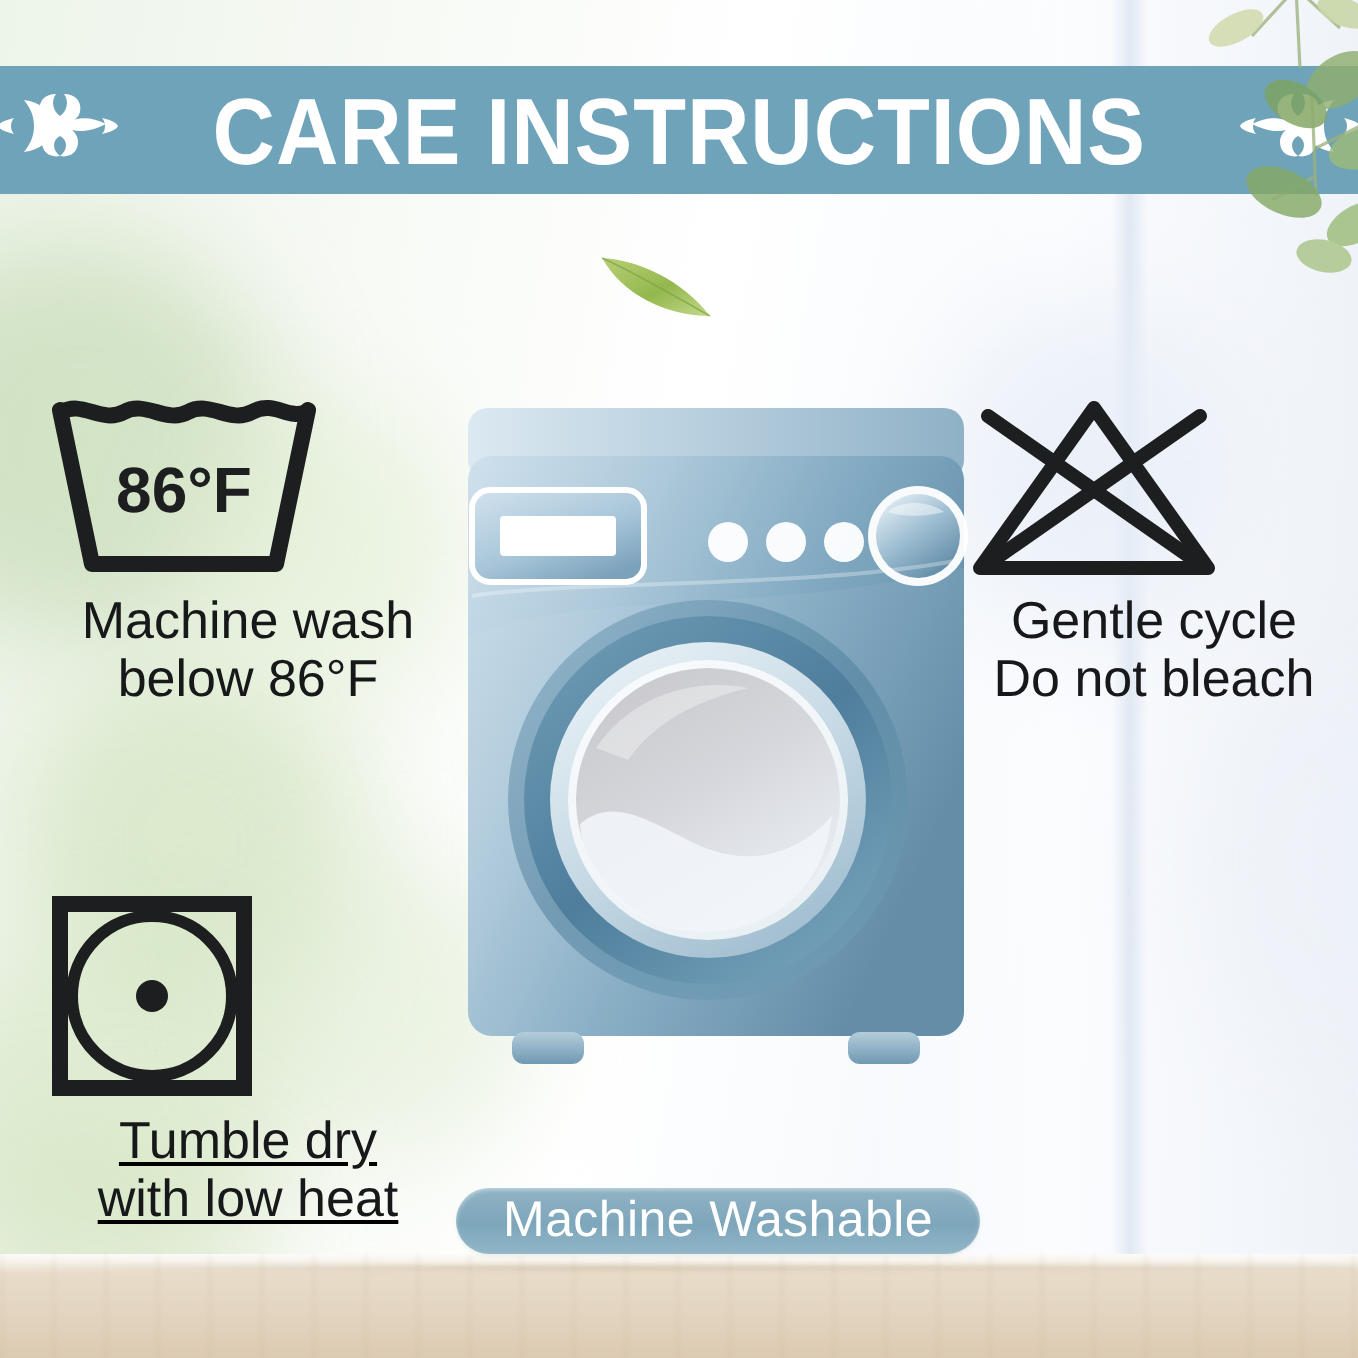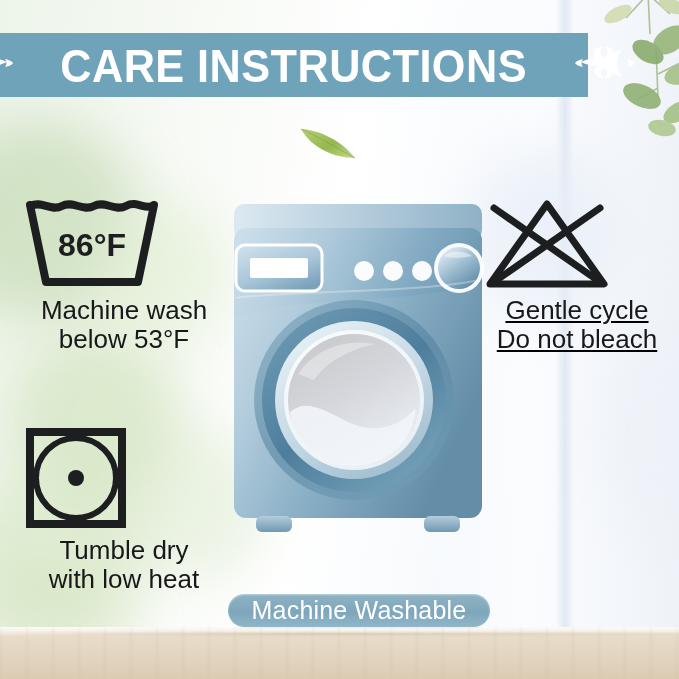--- a/index.html
+++ b/index.html
@@ -66,21 +66,21 @@
     left: 0; right: 0;
     height: 2px;
     background: linear-gradient(90deg, rgba(178,156,124,0.0), rgba(178,156,124,0.55) 45%, rgba(178,156,124,0.2));
     filter: blur(1.2px);
   }
 
   
   .banner {
     position: absolute;
     left: 0;
-    width: 588px;
+    width: 679px;
     display: flex;
     align-items: center;
     justify-content: center;
     gap: 26px;
   }
   .banner-title {
     color: #ffffff;
     font-weight: bold;
     letter-spacing: 0.5px;
     white-space: nowrap;
@@ -221,36 +221,36 @@
 
   <div class="care-item" style="left:24px; top:198px; width:200px;">
     <span class="care-symbol">
       <svg width="136" height="92" viewBox="0 0 136 92" aria-hidden="true">
         <path d="M7 8 C17 2, 27 14, 38 8 C49 2, 59 14, 70 8 C81 2, 91 14, 102 8 C113 2, 120 12, 129 8" stroke="#1d1e20" stroke-width="8" fill="none" stroke-linecap="round"></path>
         <path d="M6 7 L22 84 L114 84 L130 7" stroke="#1d1e20" stroke-width="8" fill="none" stroke-linejoin="round" stroke-linecap="round"></path>
         <text x="68" y="58" text-anchor="middle" font-family="Liberation Sans, sans-serif" font-size="32" font-weight="bold" fill="#1d1e20">86°F</text>
       </svg>
     </span>
     <span class="care-label">Machine wash
-below 53°F</span>
-  </div>
-
-  <div class="care-item" style="left:482px; top:198px; width:190px;text-decoration:underline;">
+below 86°F</span>
+  </div>
+
+  <div class="care-item" style="left:482px; top:198px; width:190px;">
     <span class="care-symbol">
       <svg width="130" height="92" viewBox="0 0 130 92" aria-hidden="true">
         <path d="M65 6 L122 86 L8 86 Z" stroke="#1d1e20" stroke-width="7" fill="none" stroke-linejoin="round"></path>
         <path d="M12 10 L118 84" stroke="#1d1e20" stroke-width="7" fill="none" stroke-linecap="round"></path>
         <path d="M118 10 L12 84" stroke="#1d1e20" stroke-width="7" fill="none" stroke-linecap="round"></path>
       </svg>
     </span>
     <span class="care-label">Gentle cycle
 Do not bleach</span>
   </div>
 
-  <div class="care-item" style="left:24px; top:426px; width:200px;">
+  <div class="care-item" style="left:24px; top:446px; width:200px;text-decoration:underline;">
     <span class="care-symbol">
       <svg width="104" height="104" viewBox="0 0 104 104" aria-hidden="true">
         <rect x="6" y="6" width="92" height="92" stroke="#1d1e20" stroke-width="8" fill="none"></rect>
         <circle cx="52" cy="52" r="40" stroke="#1d1e20" stroke-width="6" fill="none"></circle>
         <circle cx="52" cy="52" r="8" fill="#1d1e20"></circle>
       </svg>
     </span>
     <span class="care-label">Tumble dry
 with low heat</span>
   </div>

